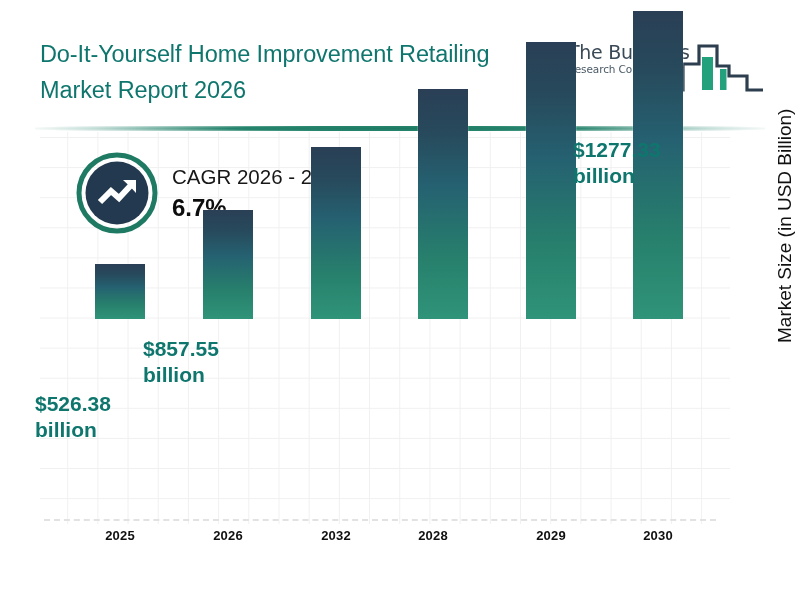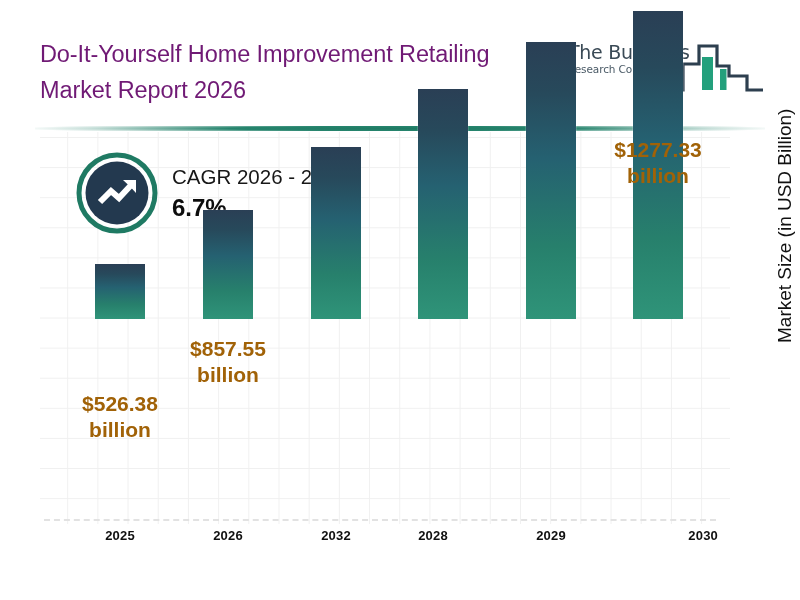--- a/index.html
+++ b/index.html
@@ -9,21 +9,21 @@
     background:#ffffff;
     position:relative;
     overflow:hidden;
   }
   #stage { position:absolute; inset:0; width:800px; height:600px; }
 
   
   .header { position:absolute; left:0; top:0; width:800px; height:128px; }
   .title {
     position:absolute; left:40px; top:36px; width:520px;
-    font-size:23.5px; line-height:36px; color:#701a75; font-weight:400;
+    font-size:23.5px; line-height:36px; color:#0f766e; font-weight:400;
     letter-spacing:-0.1px;
   }
   .logo { position:absolute; left:565px; top:36px; width:200px; height:62px; }
   .logo-text { position:absolute; left:3px; top:6px; }
   .logo-line1 {
     font-size:19px; color:#3a4a56; letter-spacing:-0.3px; line-height:21px;
     font-family:"DejaVu Sans", sans-serif;
   }
   .logo-line2 {
     font-size:10.5px; color:#4a5a66; letter-spacing:-0.1px; line-height:13px;
@@ -56,22 +56,22 @@
 
   .bars { position:absolute; left:0; top:0; width:800px; height:400px; }
   .bar {
     position:absolute; bottom:209px;
     width:50px;
     background:linear-gradient(to bottom, #2a3f55 0%, #27495b 18%, #256171 42%, #27806c 74%, #2f9479 100%);
     box-shadow:0 0 0 0.5px rgba(255,255,255,0.35);
   }
 
   .vallabel {
-    position:absolute; text-align:center; font-weight:bold;
-    color:#a16207; font-size:21px; line-height:26px; width:170px;
+    position:absolute; font-weight:bold;
+    color:#0f766e; font-size:21px; line-height:26px; width:170px;
   }
 
   
   .cagr { position:absolute; left:76px; top:24px; width:330px; height:94px; }
   .cagr-circle { position:absolute; left:0; top:0; width:82px; height:82px; }
   .cagr-text { position:absolute; left:96px; top:10px; }
   .cagr-title { font-size:20.5px; color:#171717; line-height:30px; white-space:nowrap; }
   .cagr-value { font-size:24px; font-weight:bold; color:#0d0d0d; line-height:32px; }
 
   
@@ -156,19 +156,19 @@
       <div>$1277.33</div>
       <div>billion</div>
     </div>
 
     <div class="xlabels">
       <div class="xlabel" style="left:60px;">2025</div>
       <div class="xlabel" style="left:168px;">2026</div>
       <div class="xlabel" style="left:276px;">2032</div>
       <div class="xlabel" style="left:373px;">2028</div>
       <div class="xlabel" style="left:491px;">2029</div>
-      <div class="xlabel" style="left:598px;text-align:right;">2030</div>
+      <div class="xlabel" style="left:598px;">2030</div>
     </div>
 
     <div class="ytitle">Market Size (in USD Billion)</div>
 
   </div>
 </div>
 
 </body></html>

